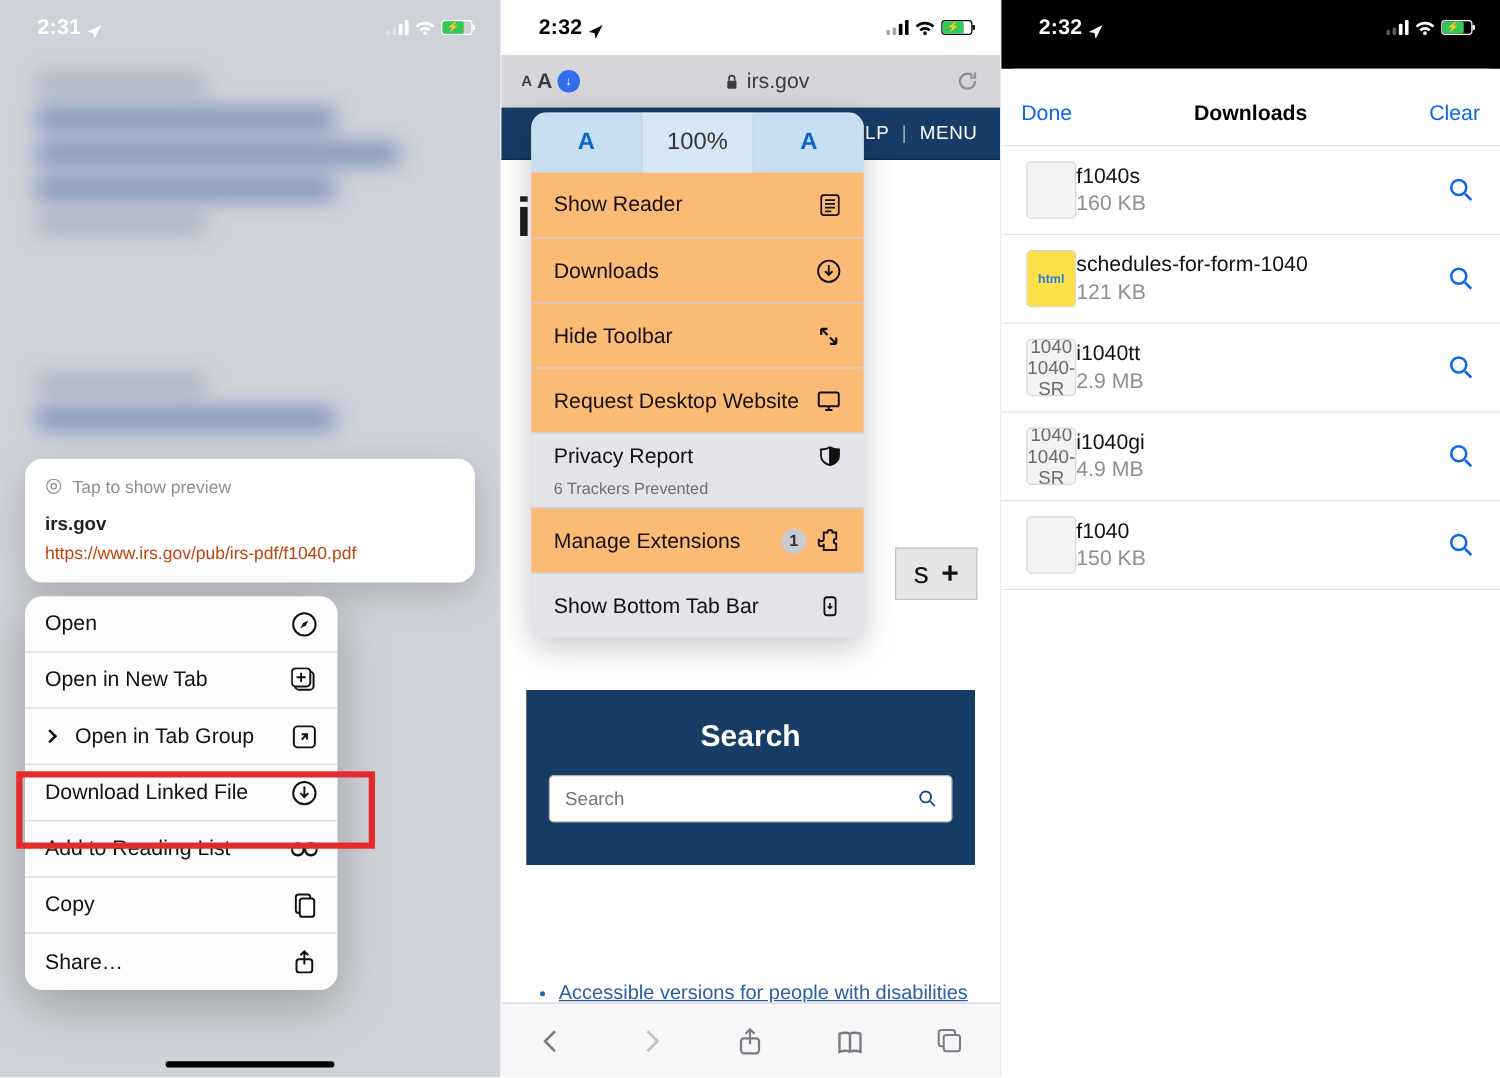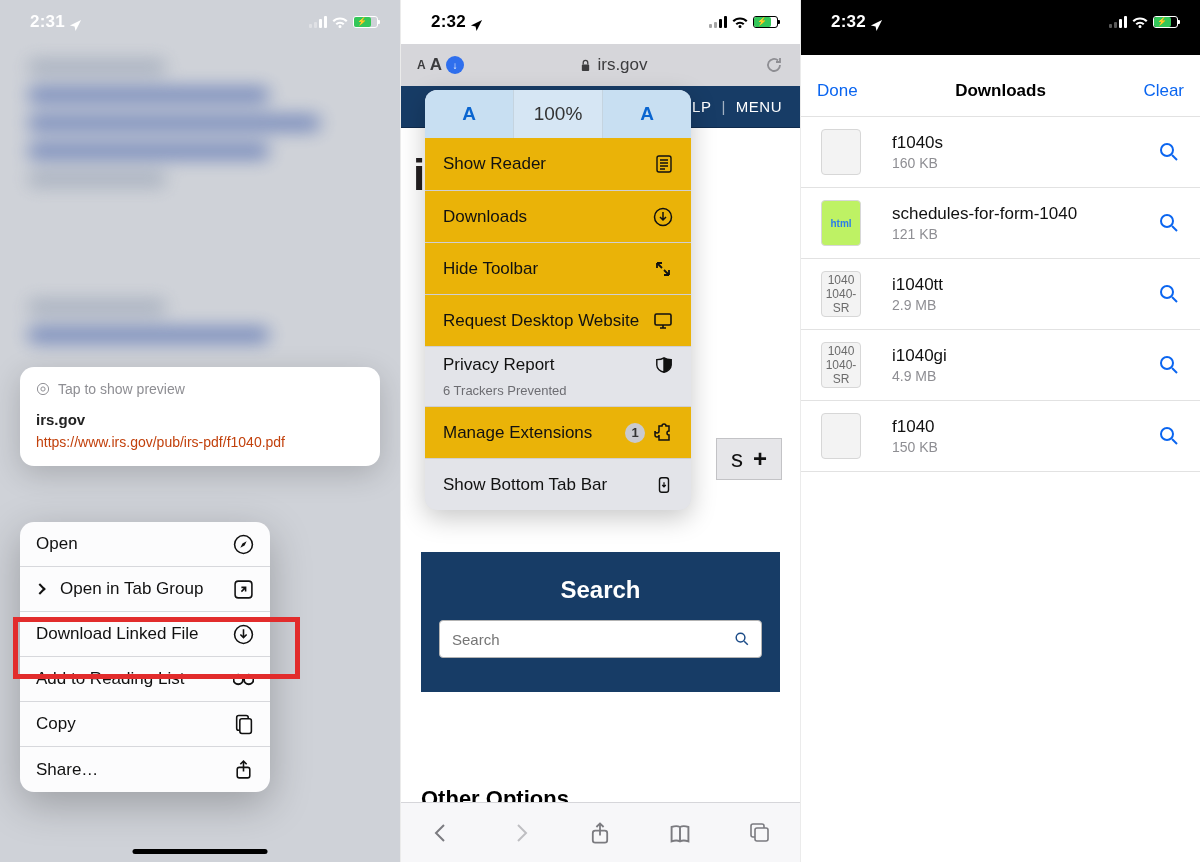--- a/index.html
+++ b/index.html
@@ -68,46 +68,46 @@
 .sbox-mag{ position:absolute; right:12px; top:50%; transform:translateY(-50%); color:#1b4b87; }
 .irs-other{ position:absolute; top:700px; left:20px; right:20px; }
 .irs-other h4{ font-size:22px; font-weight:800; margin-bottom:12px; }
 .irs-other ul{ padding-left:26px; }
 .irs-other li{ color:#2a5ea8; text-decoration:underline; font-size:16px; margin-bottom:6px; }
 
 .aa-menu{ position:absolute; top:90px; left:24px; width:266px; background:#e0e1e6; border-radius:12px; box-shadow:0 8px 26px rgba(0,0,0,.22); overflow:hidden; z-index:15; }
 .aa-zoom{ display:flex; height:48px; background:#c8dff2;}
 .aa-zoom div{ flex:1; display:flex; align-items:center; justify-content:center; font-size:19px; color:#0a65d0; font-weight:600; }
 .aa-zoom div:nth-child(2){ background:#d6e6f4; color:#333; font-weight:500; border-left:1px solid rgba(0,0,0,.08); border-right:1px solid rgba(0,0,0,.08); }
-.aa-item{ height:52px; display:flex; align-items:center; padding:0 18px; background:#eab308; border-top:1px solid #cfcfd4; font-size:17px; color:#111; gap:8px;}
+.aa-item{ height:52px; display:flex; align-items:center; padding:0 18px; background:#fdba74; border-top:1px solid #cfcfd4; font-size:17px; color:#111; gap:8px;}
 .aa-item.two{ flex-direction:column; align-items:flex-start; justify-content:center; height:60px; }
 .aa-item .sub{ font-size:13px; color:#6d6d72; }
 .aa-item .end{ margin-left:auto; display:flex; align-items:center; gap:8px; color:#111; }
 .aa-badge{ min-width:20px; height:20px; border-radius:10px; background:#c9cad0; font-size:13px; font-weight:600; color:#333; display:flex; align-items:center; justify-content:center; padding:0 5px; }
 .aa-item.sunk{ background:#e3e4e9; }
 .aa-item.first{ border-top:none; }
 
 .p2-toolbar{ position:absolute; bottom:0; left:0; right:0; height:60px; background:#f7f7f9; border-top:1px solid #d6d6da; display:flex; justify-content:space-around; align-items:center; color:#7b7b80; }
 .tb-ico{ width:24px; height:24px; }
 
 
 .p3 { background:#fff; }
 .p3 .statusbar{ background:#000; color:#fff; }
 .p3-top{ background:#000; height:11px; }
 .p3-sheetcap{ height:10px; background:#fff; border-radius:12px 12px 0 0; }
 .dl-header{ height:52px; display:flex; align-items:center; justify-content:space-between; padding:0 16px; border-bottom:.5px solid #e2e2e2; }
 .dl-header a{ color:#0a65f0; font-size:17px; cursor:pointer; }
 .dl-header h2{ font-size:17px; font-weight:600; }
 .dl-list{}
-.dl-row{ display:flex; align-items:center; gap:31px; padding:12px 20px; border-bottom:.5px solid #e2e2e2; }
-.dl-thumb{ width:40px; height:46px; background:#f3f3f3; border:1px solid #d7d7d7; border-radius:4px; font-size:12px; color:#6b6b6b; display:flex; align-items:center; justify-content:center; text-align:center; overflow:hidden; }
-.dl-thumb.html{ background:#bef264; color:#2b7de9; font-size:10px; font-weight:600; }
+.dl-row{ display:flex; align-items:center; gap:0; padding:12px 20px; border-bottom:.5px solid #e2e2e2; }
+.dl-thumb{ width:40px; height:46px; background:#f3f3f3; border:1px solid #d7d7d7; border-radius:4px; font-size:15px; color:#6b6b6b; display:flex; align-items:center; justify-content:center; text-align:center; overflow:hidden; }
+.dl-thumb.html{ background:#fde047; color:#2b7de9; font-size:10px; font-weight:600; }
 .dl-meta{ display:flex; flex-direction:column; gap:2px; }
 .dl-name{ font-size:17px; color:#111; }
-.dl-size{ font-size:14px; color:#8e8e93; }
+.dl-size{ font-size:17px; color:#8e8e93; }
 .dl-search{ margin-left:auto; color:#0a65f0; }
 .mag-ico{ width:22px; height:22px; }
 
 svg{ display:block; }
 </style>
 </head>
 <body>
 
 <svg width="0" height="0" style="position:absolute">
 <defs>
@@ -258,20 +258,28 @@
   <div class="ctx-menu">
     <div class="ctx-row">
       <span>Open</span>
       <span class="ico">
           <svg viewBox="0 0 20 20">
             <use href="#i-compass"></use>
           </svg>
         </span>
     </div>
     <div class="ctx-row">
+      <span>Open in New Tab</span>
+      <span class="ico">
+          <svg viewBox="0 0 20 20">
+            <use href="#i-plusbox"></use>
+          </svg>
+        </span>
+    </div>
+    <div class="ctx-row">
       <span class="chev"></span>
       <span>Open in Tab Group</span>
       <span class="ico">
           <svg viewBox="0 0 20 20">
             <use href="#i-arrowbox"></use>
           </svg>
         </span>
     </div>
     <div class="ctx-row">
       <span>Download Linked File</span>
@@ -367,21 +375,20 @@
     <div class="irs-search">
       <h3>Search</h3>
       <div class="sbox-wrap">
         <input class="sbox" placeholder="Search" style="">
         <svg class="sbox-mag" width="16" height="16" viewBox="0 0 22 22">
             <use href="#i-mag"></use>
           </svg>
       </div>
     </div>
     <div class="irs-other">
-      <h4>Other Options</h4>
       <ul>
         <li>Accessible versions for people with disabilities</li>
         <li>Read eBooks</li>
       </ul>
     </div>
   </div>
 
   <div class="aa-menu">
     <div class="aa-zoom">
       <div>A</div>

